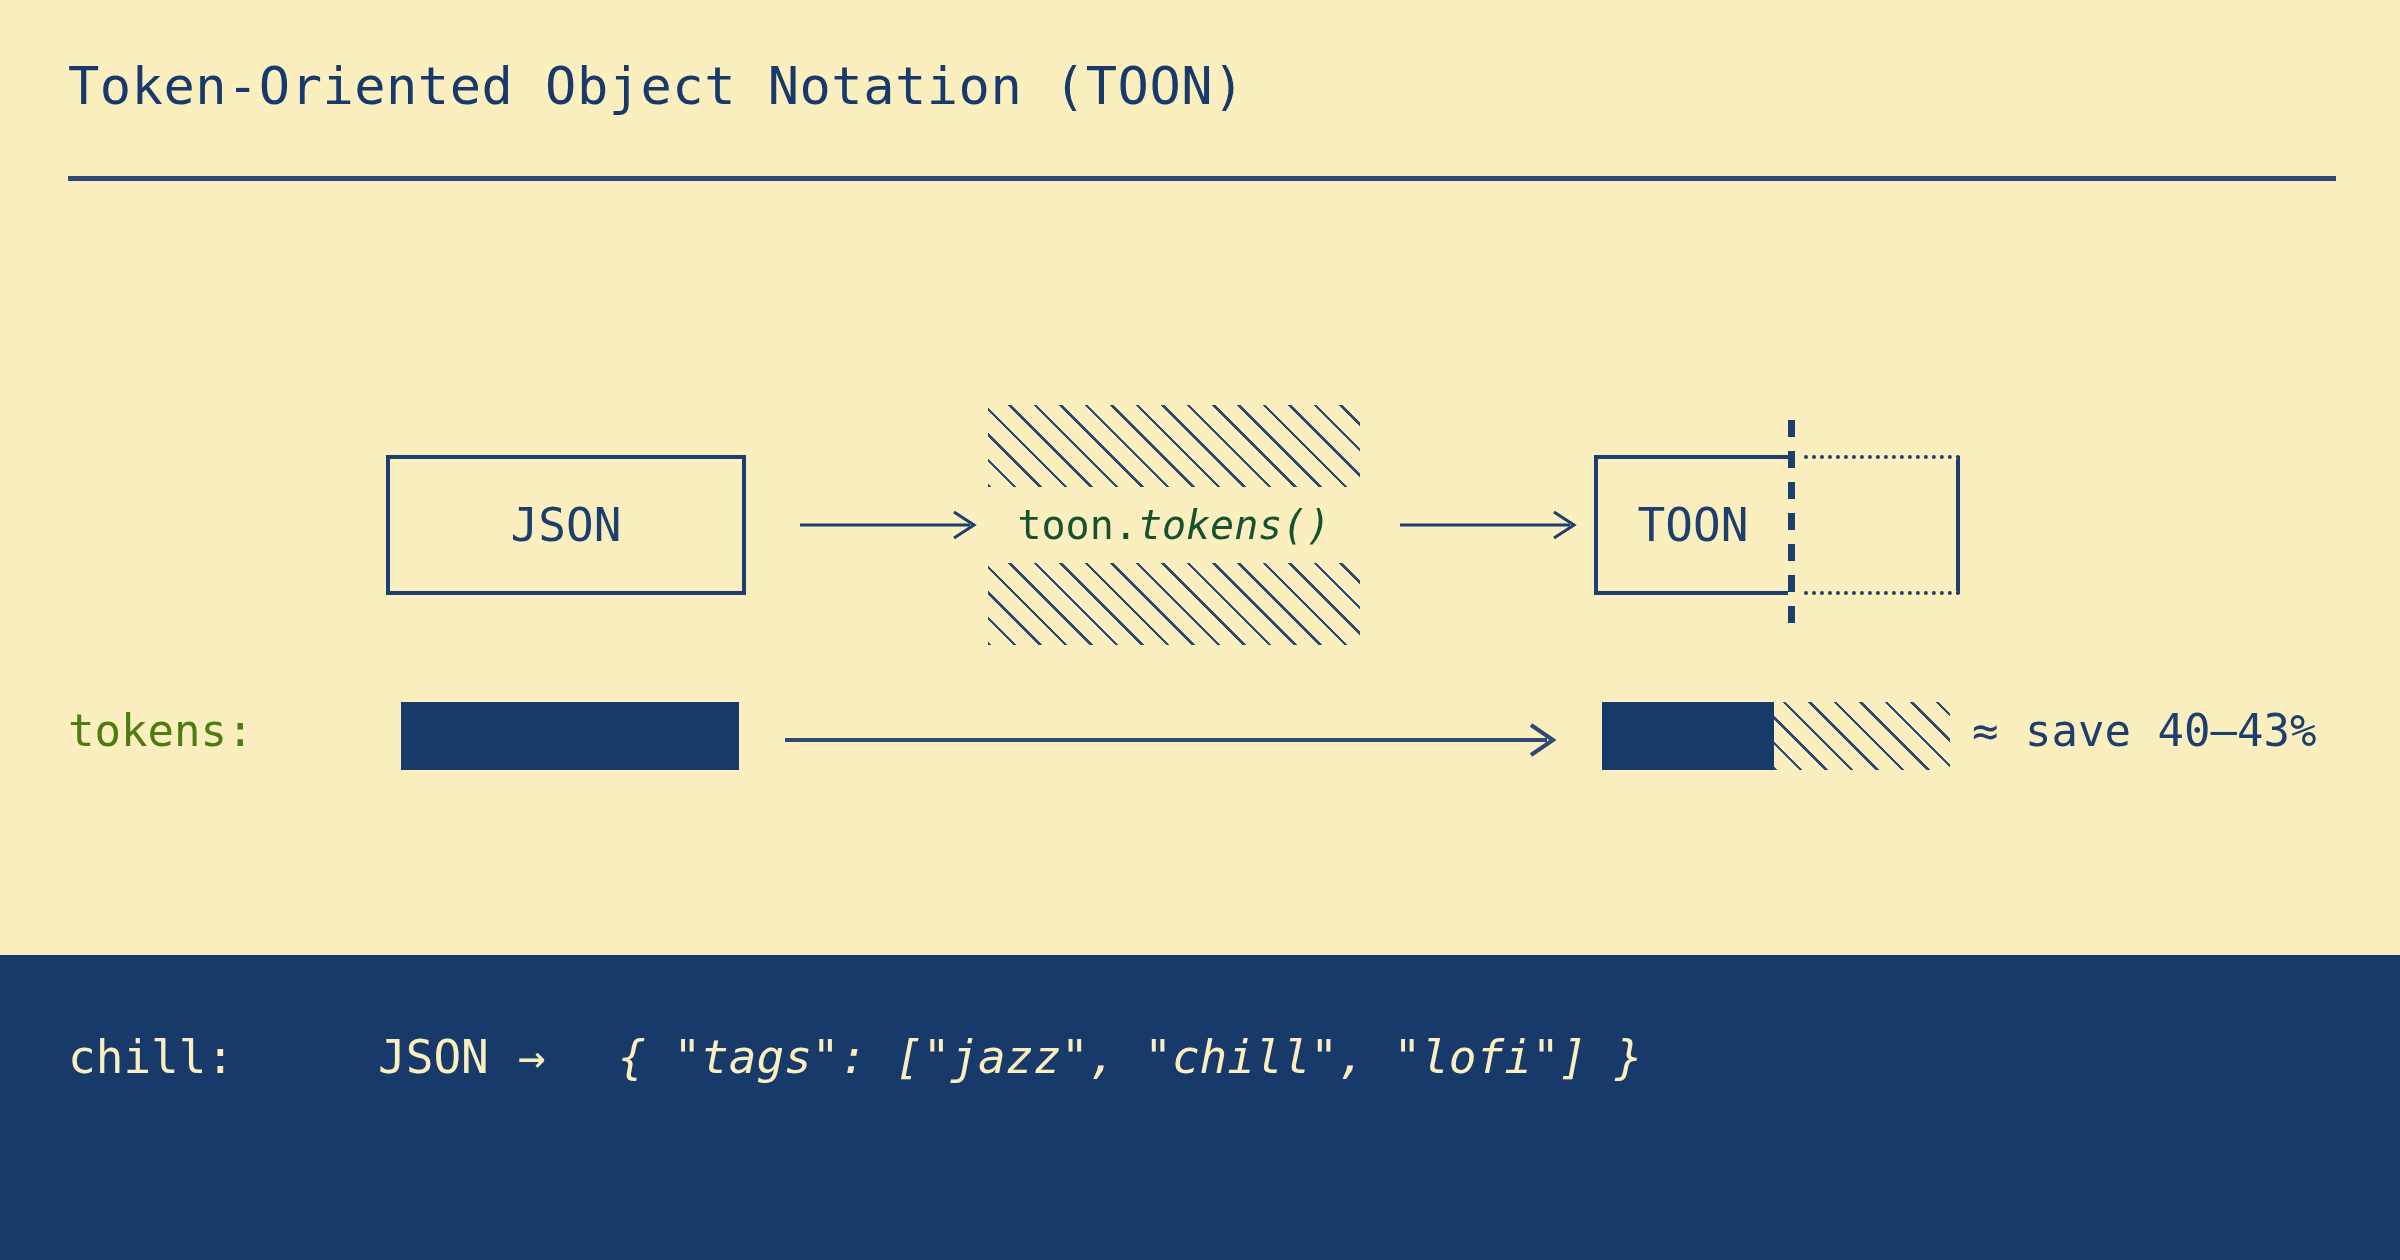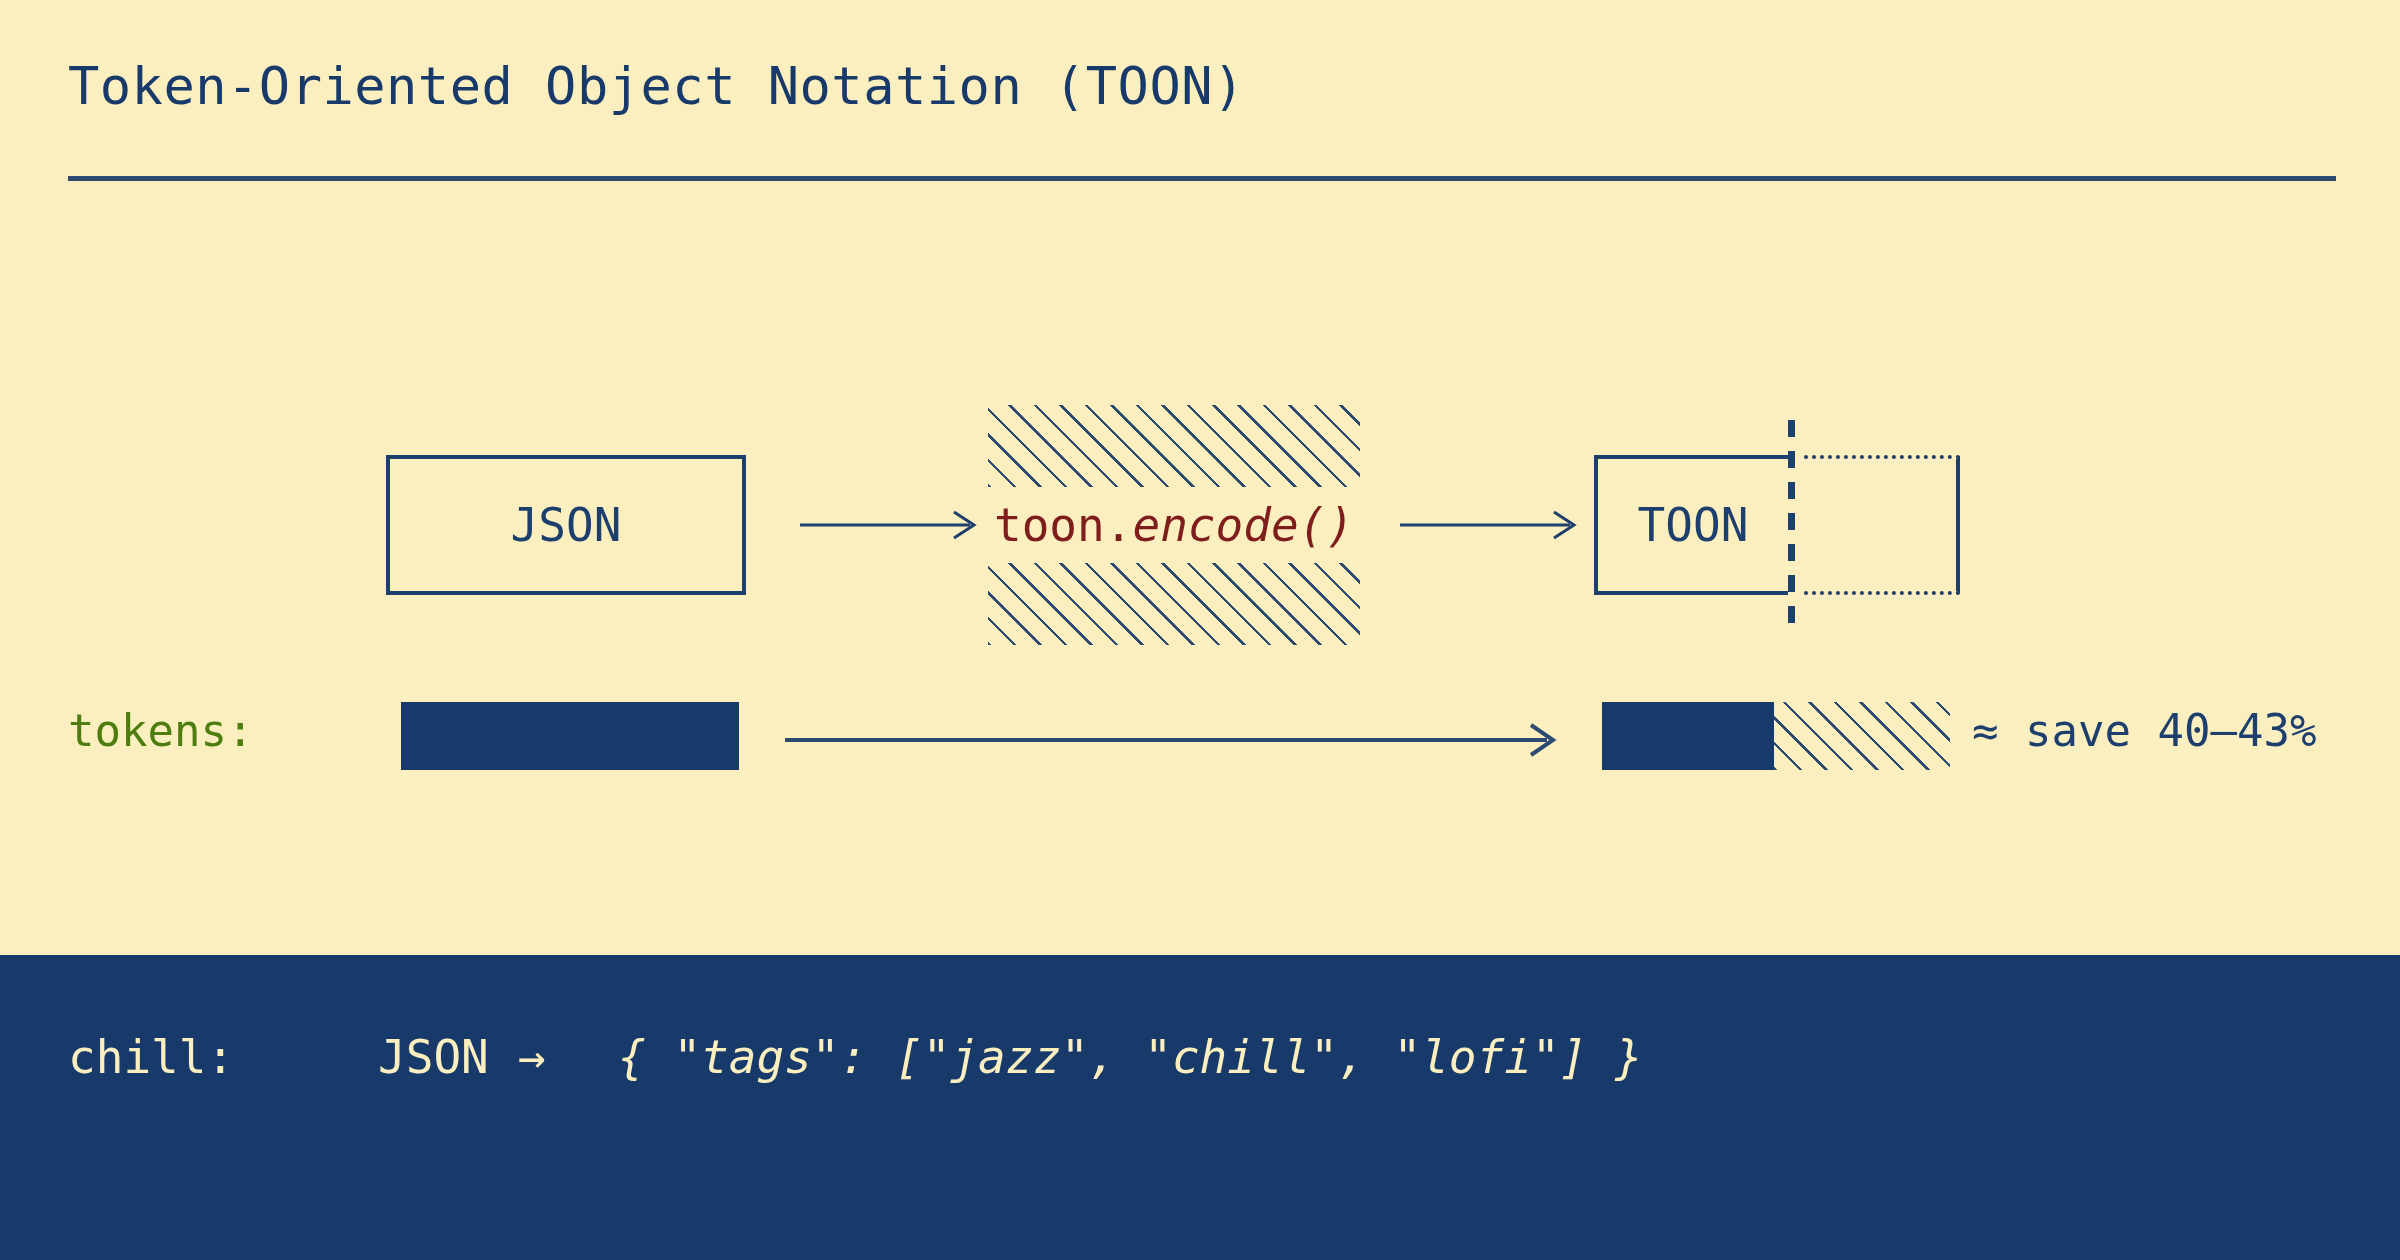--- a/index.html
+++ b/index.html
@@ -85,22 +85,22 @@
   #encode-label {
     position: absolute;
     left: 0;
     top: 82px;
     height: 76px;
     width: 100%;
     display: flex;
     align-items: center;
     justify-content: center;
     white-space: nowrap;
-    font-size: 46px;
-    color: #7f1d1d;
+    font-size: 40px;
+    color: #14532d;
     font-family: "DejaVu Sans Mono", "Liberation Mono", monospace;
   }
   #encode-label .ital { font-style: italic; }
 
   
   #toon-group {
     position: absolute;
     left: 1594px;
     top: 455px;
     width: 366px;
@@ -232,21 +232,21 @@
 
   <svg class="flow-arrow" style="left:800px; top:505px; width:190px;" viewBox="0 0 190 40">
     <line x1="0" y1="20" x2="170" y2="20" stroke="#1D3F6E" stroke-width="3"></line>
     <polyline points="154,7 174,20 154,33" fill="none" stroke="#1D3F6E" stroke-width="3"></polyline>
   </svg>
 
   <div id="encode-wrap">
     <div class="hatch" id="hatch-top"></div>
     <div id="encode-label">
       <span>toon.</span>
-        <span class="ital">encode()</span>
+        <span class="ital">tokens()</span>
     </div>
     <div class="hatch" id="hatch-bot"></div>
   </div>
 
   <svg class="flow-arrow" style="left:1400px; top:505px; width:190px;" viewBox="0 0 190 40">
     <line x1="0" y1="20" x2="170" y2="20" stroke="#1D3F6E" stroke-width="3"></line>
     <polyline points="154,7 174,20 154,33" fill="none" stroke="#1D3F6E" stroke-width="3"></polyline>
   </svg>
 
   <div id="toon-group">

